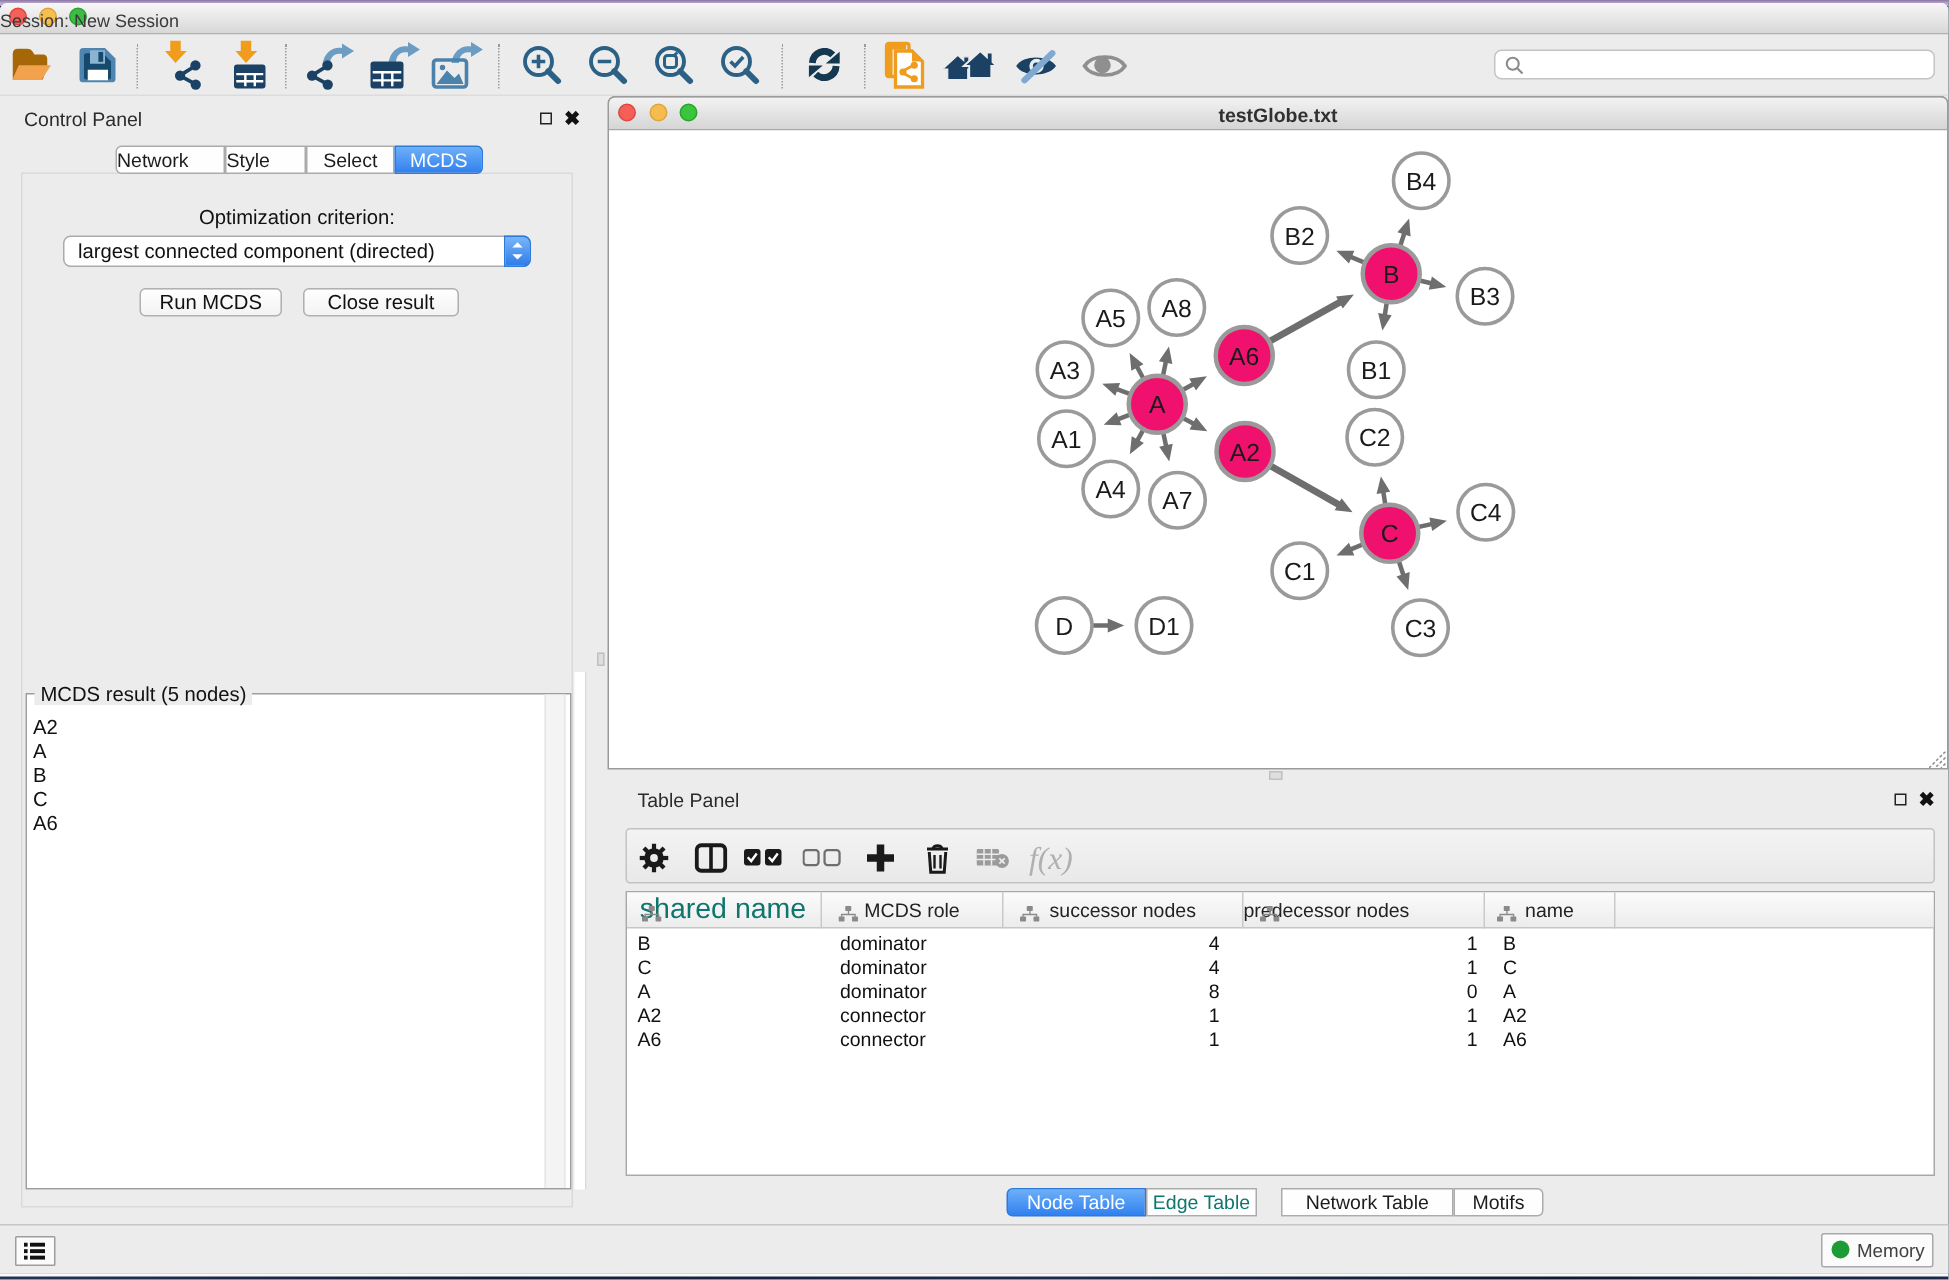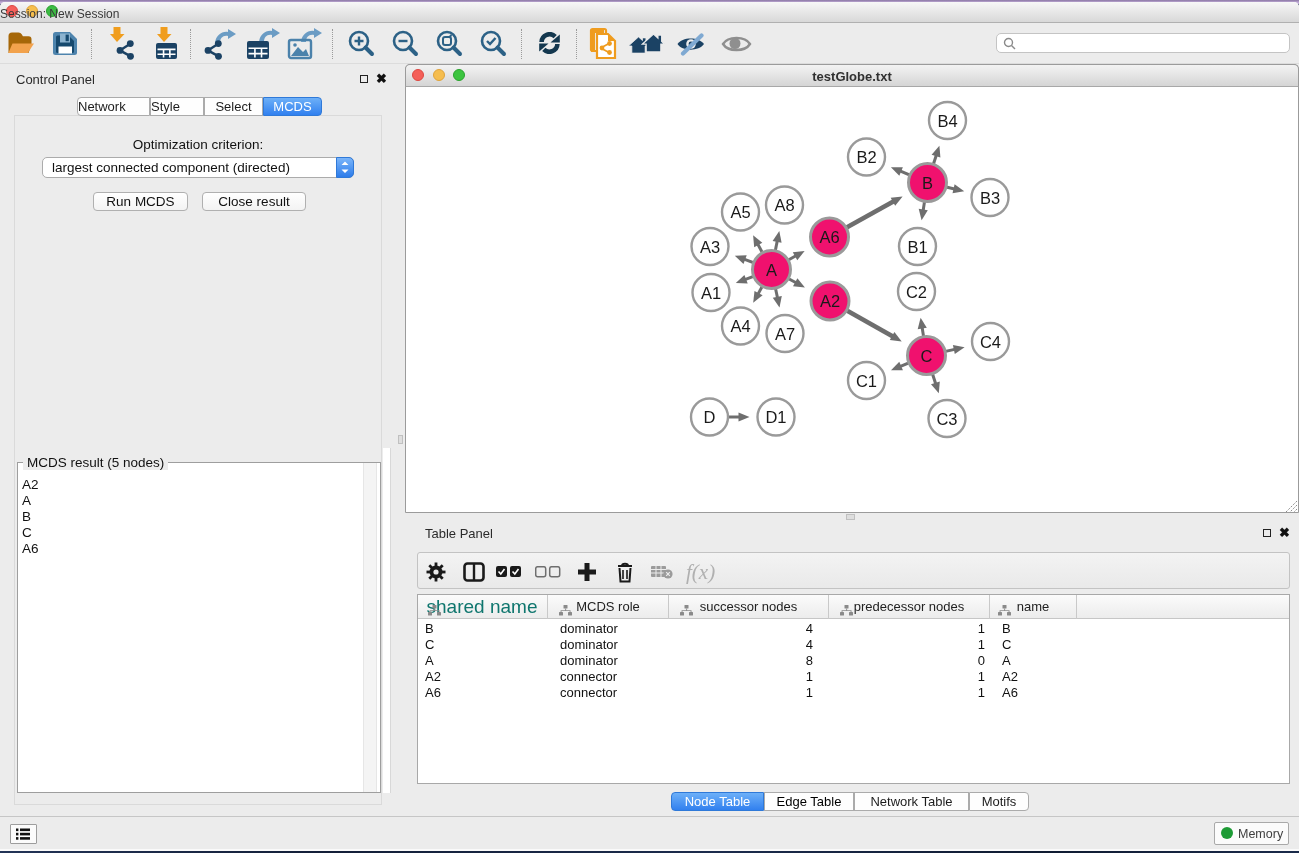--- a/index.html
+++ b/index.html
@@ -338,21 +338,21 @@
     </svg></div>
 <div class="abs" style="left:669px;top:595px;width:160px;height:24px;border-right:1px solid #c9c9c9;font-size:13px;color:#222;text-align:center;line-height:23px">successor nodes</div>
 <div class="abs" style="left:680px;top:602px"><svg width="13" height="11" viewBox="0 0 13 11">
       <g fill="#8a8a8a">
         <rect x="4.5" y="0" width="4" height="3.4" rx="0.5"></rect>
         <rect x="0" y="7" width="4" height="3.4" rx="0.5"></rect>
         <rect x="9" y="7" width="4" height="3.4" rx="0.5"></rect>
         <path d="M6.2 3.4 h0.9 v2 h-0.9 z M1.6 5.2 h9.9 v0.9 H1.6 z M1.6 5.2 h0.9 v2 h-0.9 z M10.6 5.2 h0.9 v2 h-0.9 z"></path>
       </g>
     </svg></div>
-<div class="abs" style="left:829px;top:595px;width:161px;height:24px;border-right:1px solid #c9c9c9;font-size:13px;color:#222;text-align:center;line-height:23px">predecessor nodes</div>
+<div class="abs" style="left:829px;top:595px;width:161px;height:24px;border-right:1px solid #c9c9c9;font-size:13px;color:#222;line-height:23px">predecessor nodes</div>
 <div class="abs" style="left:840px;top:602px"><svg width="13" height="11" viewBox="0 0 13 11">
       <g fill="#8a8a8a">
         <rect x="4.5" y="0" width="4" height="3.4" rx="0.5"></rect>
         <rect x="0" y="7" width="4" height="3.4" rx="0.5"></rect>
         <rect x="9" y="7" width="4" height="3.4" rx="0.5"></rect>
         <path d="M6.2 3.4 h0.9 v2 h-0.9 z M1.6 5.2 h9.9 v0.9 H1.6 z M1.6 5.2 h0.9 v2 h-0.9 z M10.6 5.2 h0.9 v2 h-0.9 z"></path>
       </g>
     </svg></div>
 <div class="abs" style="left:990px;top:595px;width:87px;height:24px;border-right:1px solid #c9c9c9;font-size:13px;color:#222;text-align:center;line-height:23px">name</div>
 <div class="abs" style="left:998px;top:602px"><svg width="13" height="11" viewBox="0 0 13 11">
@@ -382,21 +382,21 @@
 <div class="abs" style="left:560px;top:669px;font-size:13px;color:#111">connector</div>
 <div class="abs" style="left:700px;top:669px;width:113px;text-align:right;font-size:13px;color:#111">1</div>
 <div class="abs" style="left:870px;top:669px;width:115px;text-align:right;font-size:13px;color:#111">1</div>
 <div class="abs" style="left:1002px;top:669px;font-size:13px;color:#111">A2</div>
 <div class="abs" style="left:425px;top:685px;font-size:13px;color:#111">A6</div>
 <div class="abs" style="left:560px;top:685px;font-size:13px;color:#111">connector</div>
 <div class="abs" style="left:700px;top:685px;width:113px;text-align:right;font-size:13px;color:#111">1</div>
 <div class="abs" style="left:870px;top:685px;width:115px;text-align:right;font-size:13px;color:#111">1</div>
 <div class="abs" style="left:1002px;top:685px;font-size:13px;color:#111">A6</div>
 <div class="abs" style="left:671px;top:792px;width:93px;height:19px;border-radius:4px 0 0 4px;background:linear-gradient(#6db0f8,#3180ef);color:#fff;border:1px solid #2f79d8;font-size:13px;text-align:center;line-height:17px">Node Table</div>
-<div class="abs" style="left:764px;top:792px;width:90px;height:19px;background:#fefefe;color:#000000;border:1px solid #ababab;font-size:13px;text-align:center;line-height:17px">Edge Table</div>
+<div class="abs" style="left:764px;top:792px;width:74px;height:19px;background:#fefefe;color:#0f766e;border:1px solid #ababab;font-size:13px;text-align:center;line-height:17px">Edge Table</div>
 <div class="abs" style="left:854px;top:792px;width:115px;height:19px;background:#fefefe;color:#1c1c1c;border:1px solid #ababab;font-size:13px;text-align:center;line-height:17px">Network Table</div>
 <div class="abs" style="left:969px;top:792px;width:60px;height:19px;border-radius:0 4px 4px 0;background:#fefefe;color:#1c1c1c;border:1px solid #ababab;font-size:13px;text-align:center;line-height:17px">Motifs</div>
 <div class="abs" style="left:0;top:816px;width:1299px;height:33px;background:#ececec;border-top:1px solid #c6c6c6"></div>
 <div class="abs" style="left:0;top:849px;width:1299px;height:1.5px;background:#fafafa"></div>
 <div class="abs" style="left:9.5px;top:824px;width:27px;height:20px;background:#fbfbfb;border:1px solid #9d9d9d;border-radius:1px"></div>
 <svg class="abs" style="left:16px;top:828px" width="15" height="12" viewBox="0 0 15 12">
     <g fill="#111">
       <rect x="0" y="0.5" width="2.4" height="2.6"></rect>
       <rect x="4" y="0.5" width="10" height="2.6"></rect>
       <rect x="0" y="4.8" width="2.4" height="2.6"></rect>

